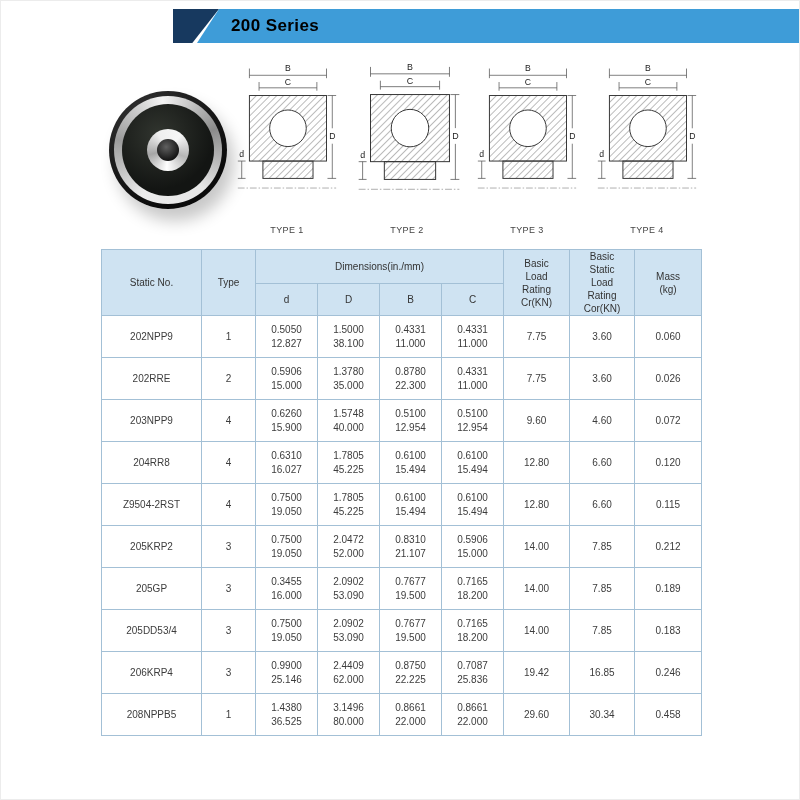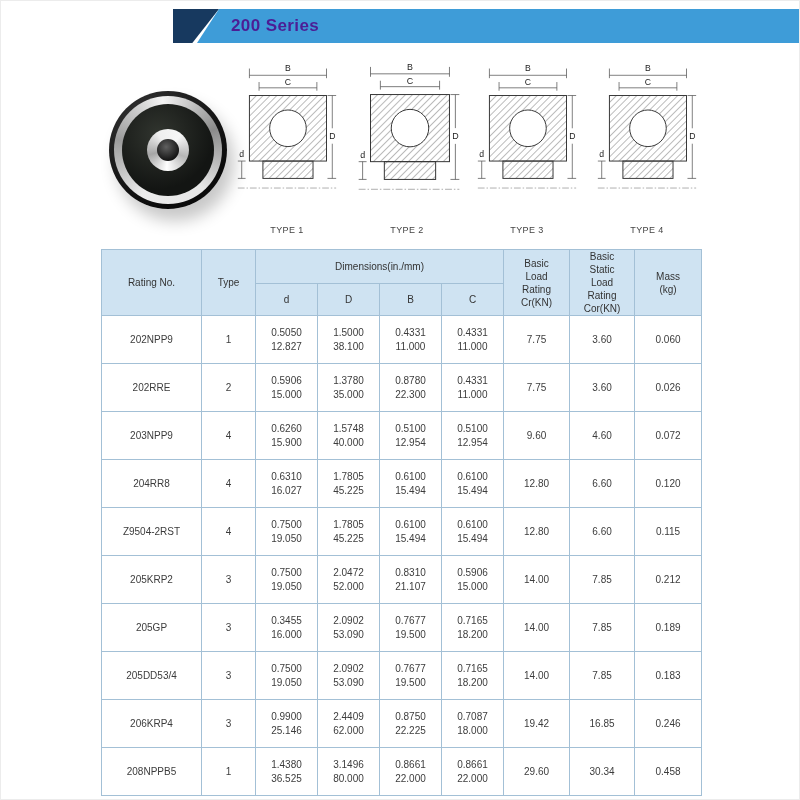--- a/index.html
+++ b/index.html
@@ -4,21 +4,21 @@
 <style>
   html,body{margin:0;padding:0;background:#fff;}
   .page{position:relative;width:800px;height:800px;background:#fff;overflow:hidden;
         font-family:"Liberation Sans",sans-serif;border:1px solid #ececec;box-sizing:border-box;}
 
   
   .banner-dark{position:absolute;top:8px;left:172px;width:46px;height:34px;background:#17395f;
                clip-path:polygon(0 0,100% 0,42% 100%,0 100%);}
   .banner{position:absolute;top:8px;left:196px;right:0;height:34px;background:#3e9cd8;
           clip-path:polygon(22px 0,100% 0,100% 100%,0 100%);display:flex;align-items:center;}
-  .banner-title{color:#4c1d95;font-weight:bold;font-size:17px;margin-left:34px;letter-spacing:.4px;}
+  .banner-title{color:#000000;font-weight:bold;font-size:17px;margin-left:34px;letter-spacing:.4px;}
 
   
   .bearing{position:absolute;left:108px;top:90px;width:118px;height:118px;border-radius:50%;
            background:radial-gradient(circle at 36% 30%, #3c3c3c, #0b0b0b 72%);
            box-shadow:7px 12px 16px rgba(0,0,0,.22);}
   .bearing .race-outer{position:absolute;inset:5px;border-radius:50%;
            background:conic-gradient(from 210deg,#ececec,#9c9c9c,#f4f4f4,#8b8b8b,#e6e6e6,#ececec);}
   .bearing .seal{position:absolute;inset:13px;border-radius:50%;
            background:radial-gradient(circle at 40% 33%, #31352f, #131513 66%);}
   .bearing .race-inner{position:absolute;inset:38px;border-radius:50%;
@@ -39,21 +39,21 @@
   .type-label{margin-top:10px;font-size:9px;color:#444;letter-spacing:.4px;}
 
   
   .spec-table{position:absolute;left:100px;top:248px;width:600px;border-collapse:collapse;
               table-layout:fixed;color:#3c3c3c;}
   .spec-table th,.spec-table td{border:1px solid #a3c0d6;text-align:center;vertical-align:middle;
               font-weight:normal;padding:0;font-size:10px;}
   .spec-table thead th{background:#cfe3f2;color:#333;line-height:1.3;}
   .spec-table thead tr:first-child{height:30px;}
   .spec-table thead tr:nth-child(2){height:28px;}
-  .spec-table tbody tr{height:48px;}
+  .spec-table tbody tr{height:42px;}
   .pre{white-space:pre-line;}
   .spec-table td.dim .v{line-height:1;margin:4px 0;}
 </style>
 </head>
 <body>
 
 <svg width="0" height="0" style="position:absolute" aria-hidden="true">
   <defs>
     <pattern id="hatch" width="5" height="5" patternUnits="userSpaceOnUse" patternTransform="rotate(45)">
       <line x1="0" y1="0" x2="0" y2="5" stroke="#767676" stroke-width="1"></line>
@@ -194,21 +194,21 @@
       <col style="width:62px">
         <col style="width:62px">
         <col style="width:62px">
         <col style="width:62px">
       <col style="width:66px">
         <col style="width:65px">
         <col style="width:67px">
     </colgroup>
     <thead>
       <tr>
-        <th rowspan="2">Rating No.</th>
+        <th rowspan="2">Static No.</th>
         <th rowspan="2">Type</th>
         <th colspan="4">Dimensions(in./mm)</th>
         <th rowspan="2" class="pre">Basic
 Load
 Rating
 Cr(KN)</th>
         <th rowspan="2" class="pre">Basic
 Static
 Load
 Rating
@@ -418,21 +418,21 @@
           <td class="dim">
             <div class="v">2.4409</div>
             <div class="v">62.000</div>
           </td>
           <td class="dim">
             <div class="v">0.8750</div>
             <div class="v">22.225</div>
           </td>
           <td class="dim">
             <div class="v">0.7087</div>
-            <div class="v">18.000</div>
+            <div class="v">25.836</div>
           </td>
           <td>19.42</td>
           <td>16.85</td>
           <td>0.246</td>
         </tr>
         <tr>
           <td>208NPPB5</td>
           <td>1</td>
           <td class="dim">
             <div class="v">1.4380</div>

